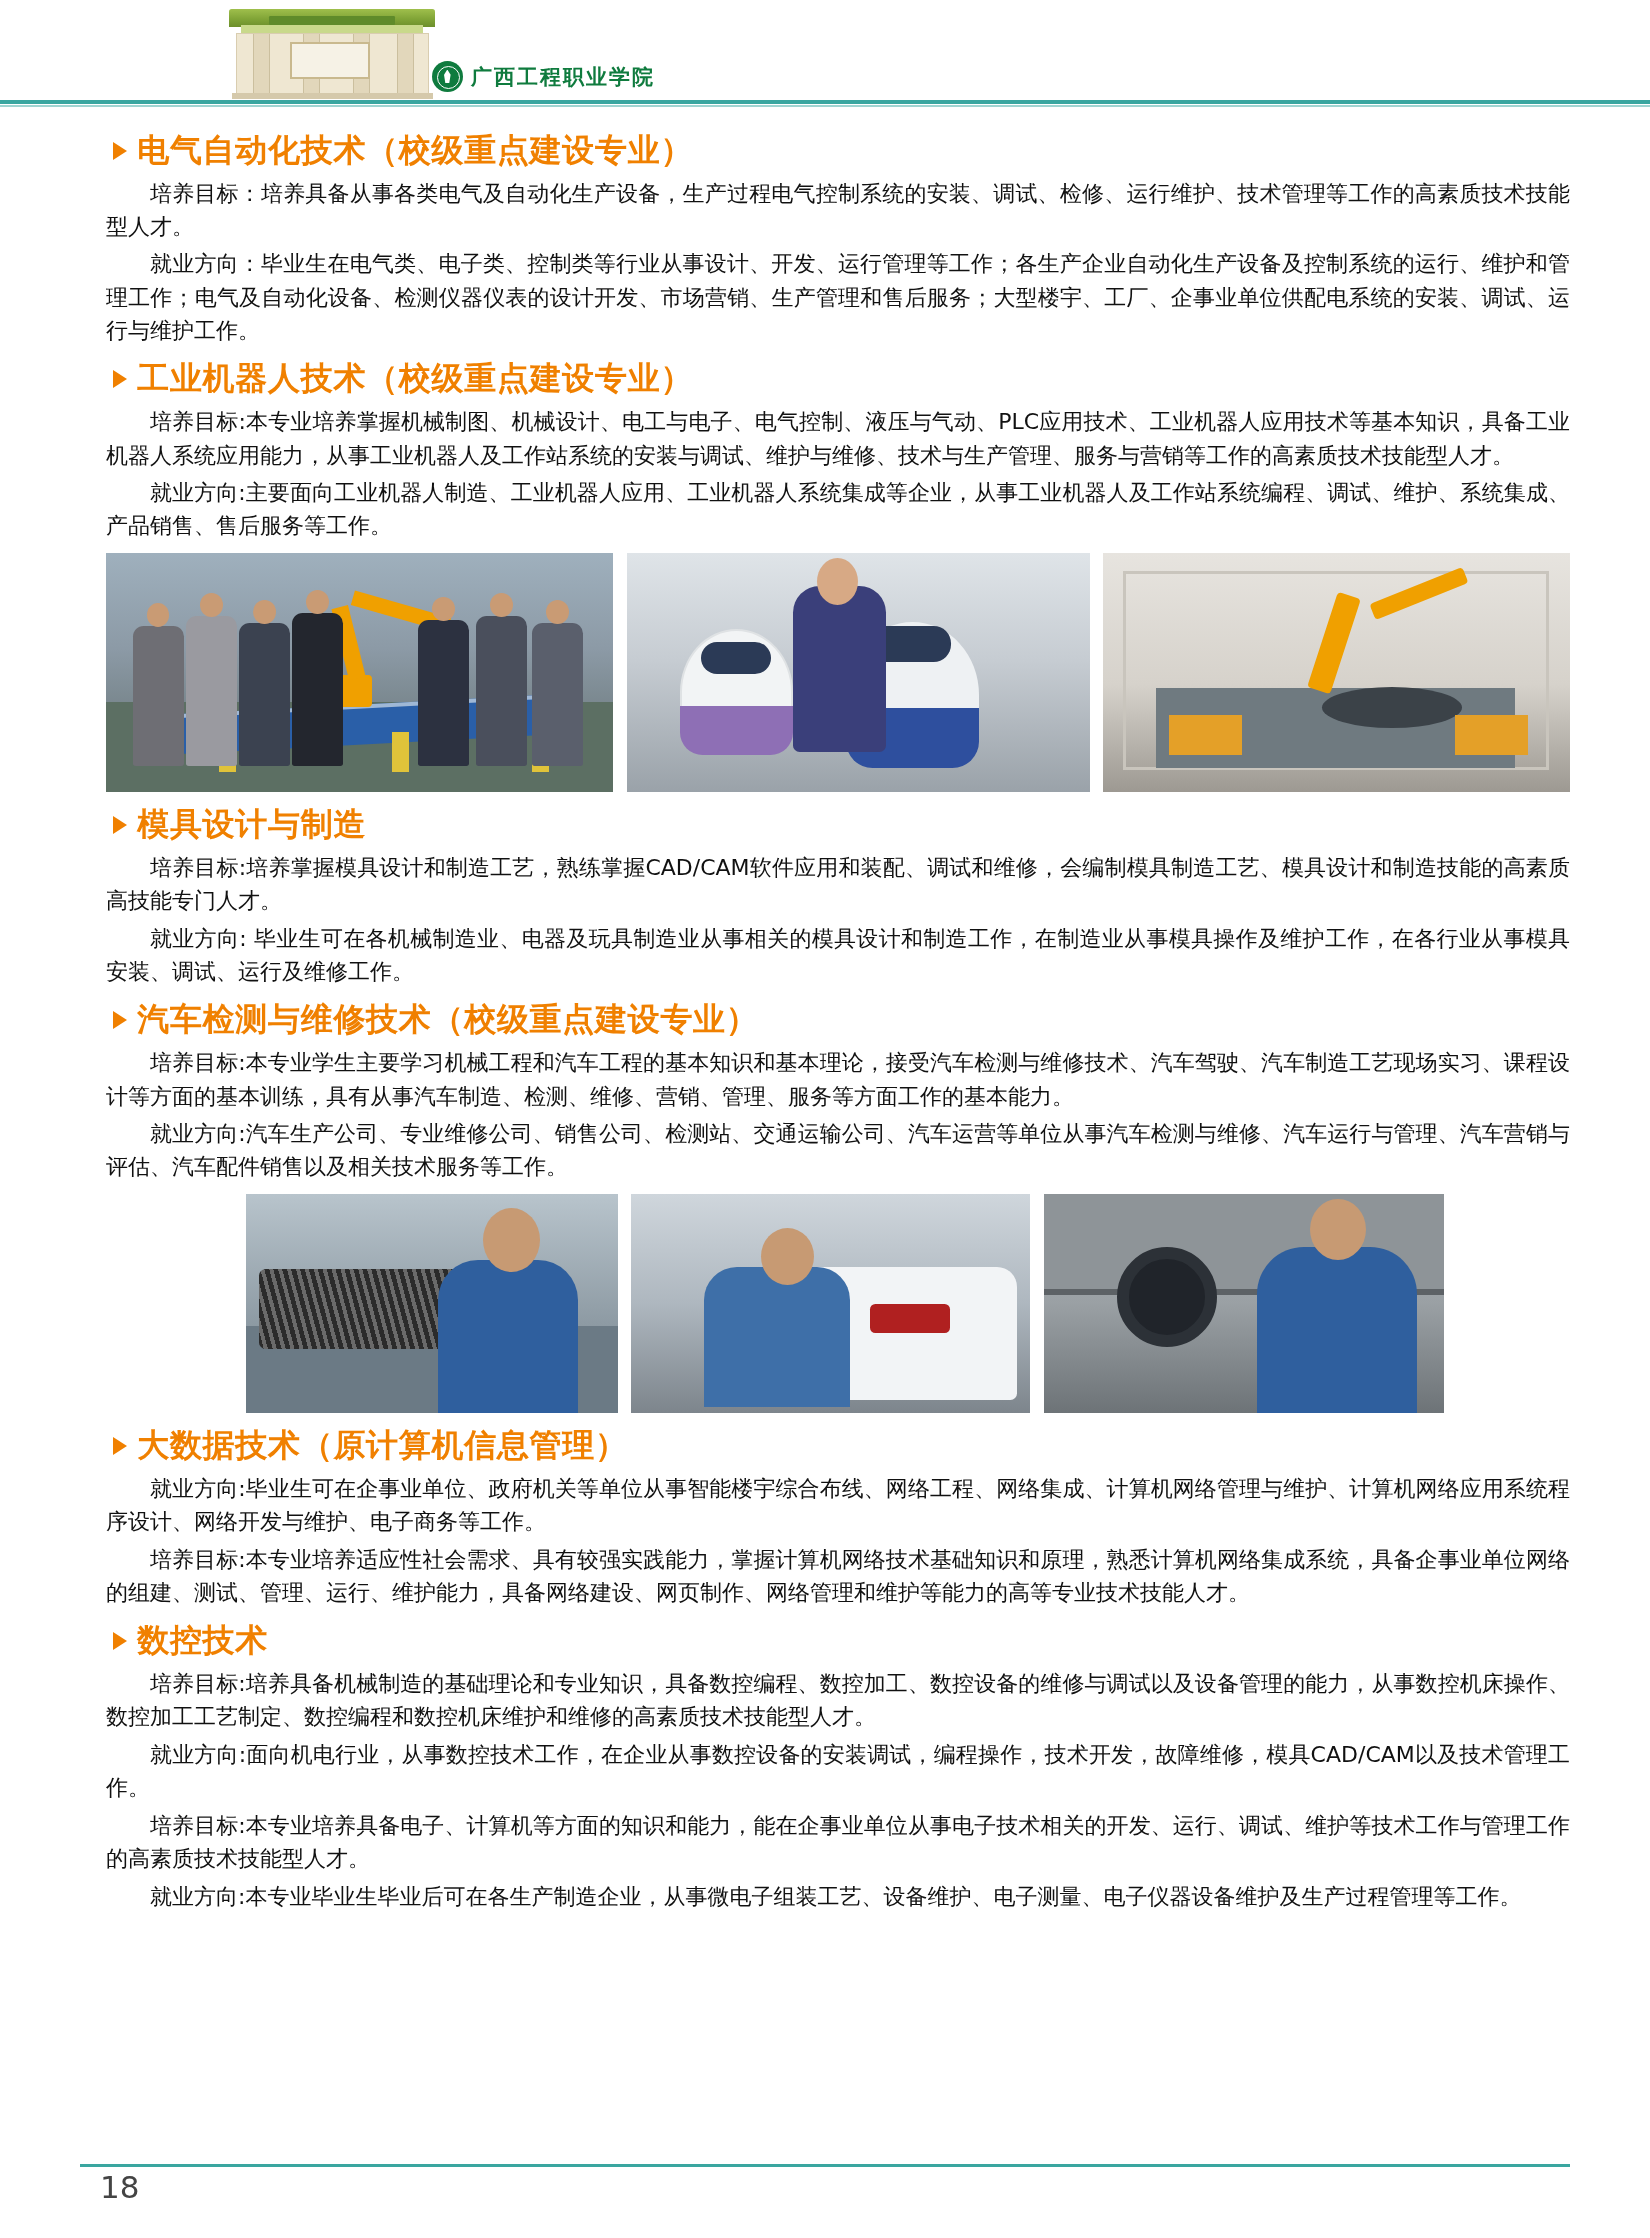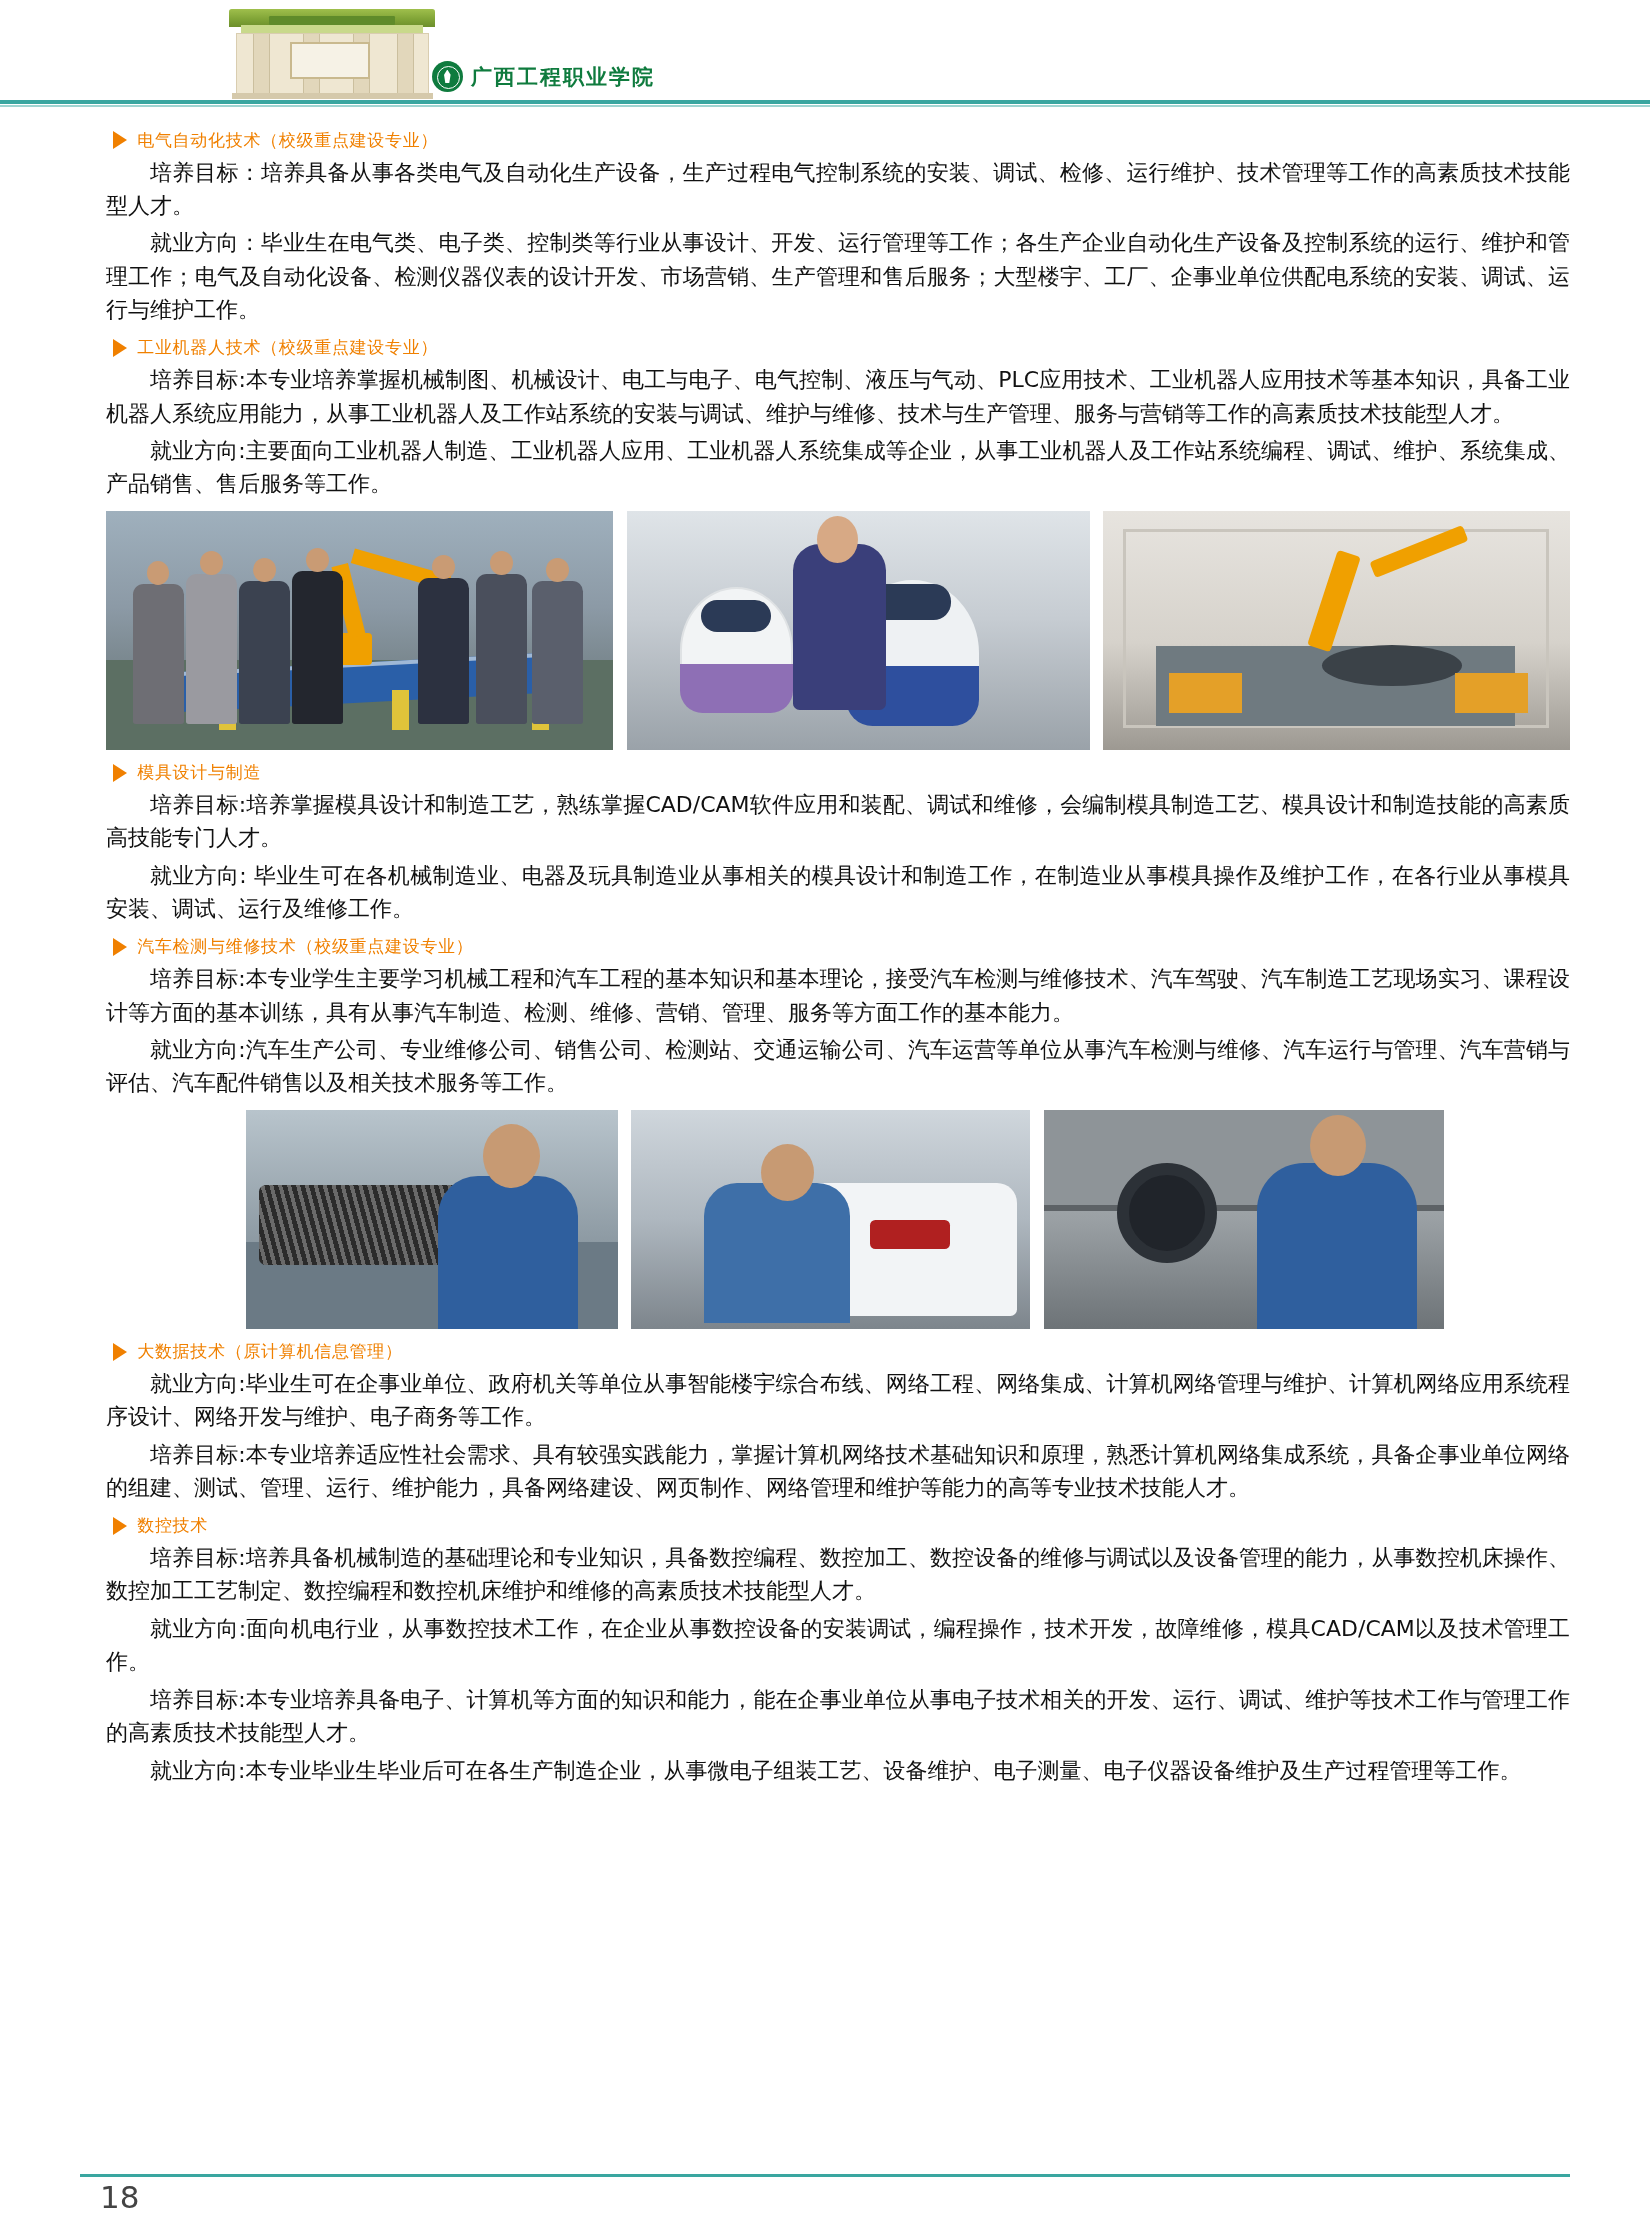--- a/index.html
+++ b/index.html
@@ -154,22 +154,22 @@
   }
   .tri-icon {
     width: 0; height: 0;
     border-left: 14.6px solid #f08000;
     border-top: 9.3px solid transparent;
     border-bottom: 9.3px solid transparent;
     flex: 0 0 auto;
   }
   .major-title {
     font-family: "DejaVu Sans", sans-serif;
-    font-weight: normal;
-    font-size: 17px;
+    font-weight: bold;
+    font-size: 32px;
     color: #f08000;
     letter-spacing: 0.7px;
   }
   .para {
     font-family: "DejaVu Sans", sans-serif;
     font-size: 22px;
     line-height: 1.52;
     text-align: justify;
     margin: 4px 0 4px 0;
     text-indent: 44px;
@@ -241,21 +241,21 @@
         background: linear-gradient(180deg,#b6bcc0 0%, #9aa0a4 50%, #6d7377 100%); }
   .p6 .under { position:absolute; left:0; top:0; width:100%; height:46%; background:#8e9498; border-bottom:6.6px solid #5d6266; }
   .p6 .wheel { position:absolute; left:73px; top:53px; width:100px; height:100px; border-radius:50%; background:#20242a; border:12px solid #2c3137; }
   .p6 .man { position:absolute; right:26.6px; bottom:0; width:160px; height:166px; background:#2f5f9e; border-radius:47px 47px 0 0; }
   .p6 .man-head { position:absolute; right:78px; bottom:153px; width:56px; height:61px; border-radius:50%; background:#c79a73; }
 
   
   .footer {
     position: absolute;
     left: 0;
-    bottom: 18px;
+    bottom: 28px;
     width: 100%;
     height: 47px;
   }
   .footer-rule {
     position: absolute;
     left: 80px;
     right: 80px;
     top: 0;
     height: 2.7px;
     background: #3aa6a0;

